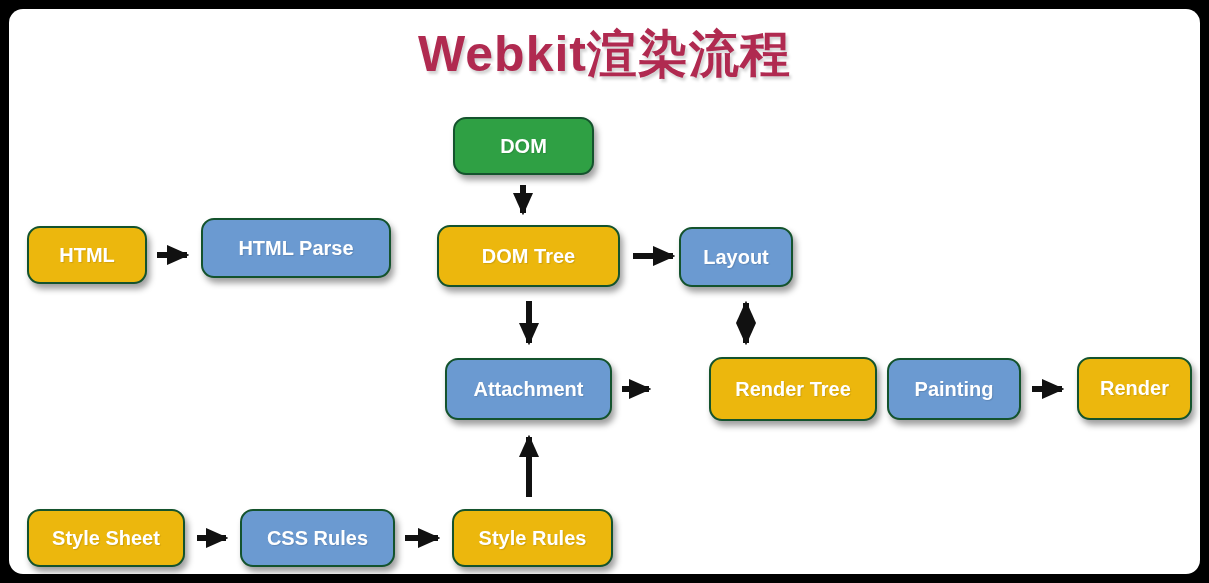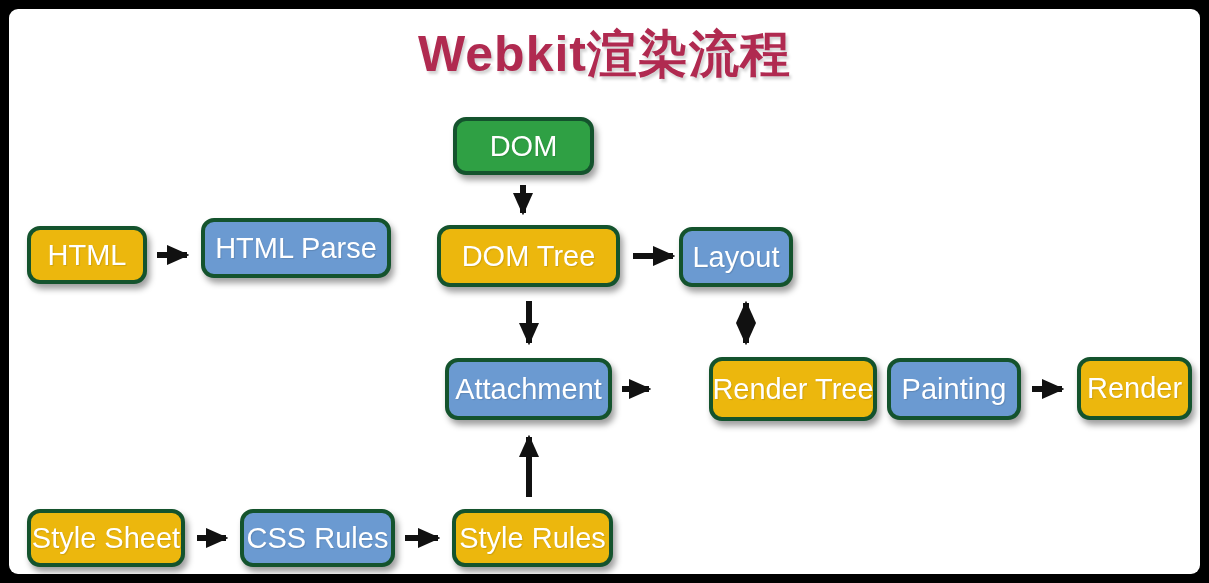--- a/index.html
+++ b/index.html
@@ -20,42 +20,42 @@
   .frame{
     position:relative;
     width:1209px;height:583px;
     background:var(--frame);
     padding:9px;
   }
   .canvas{
     position:relative;
     width:100%;height:100%;
     background:var(--canvas);
-    border-radius:9px;
+    border-radius:14px;
     overflow:hidden;
   }
   .title{
     position:absolute;
     left:0;top:12px;width:100%;
     text-align:center;
     font-size:50px;
     font-weight:800;
     letter-spacing:1px;
     color:var(--title);
     text-shadow:2px 3px 3px rgba(0,0,0,0.18);
   }
   .node{
     position:absolute;
     display:flex;
     align-items:center;
     justify-content:center;
     color:#fff;
-    font-size:29px;
-    font-weight:400;
-    border:4px solid #14532d;
+    font-size:20px;
+    font-weight:700;
+    border:2px solid #14532d;
     border-radius:13px;
     box-shadow:3px 5px 6px rgba(0,0,0,0.38);
     white-space:nowrap;
     text-shadow:1px 1px 1px rgba(0,0,0,0.12);
   }
   .node.yellow{background:var(--yellow);}
   .node.blue{background:var(--blue);}
   .node.green{background:var(--green);}
   #arrow-layer{
     position:absolute;

